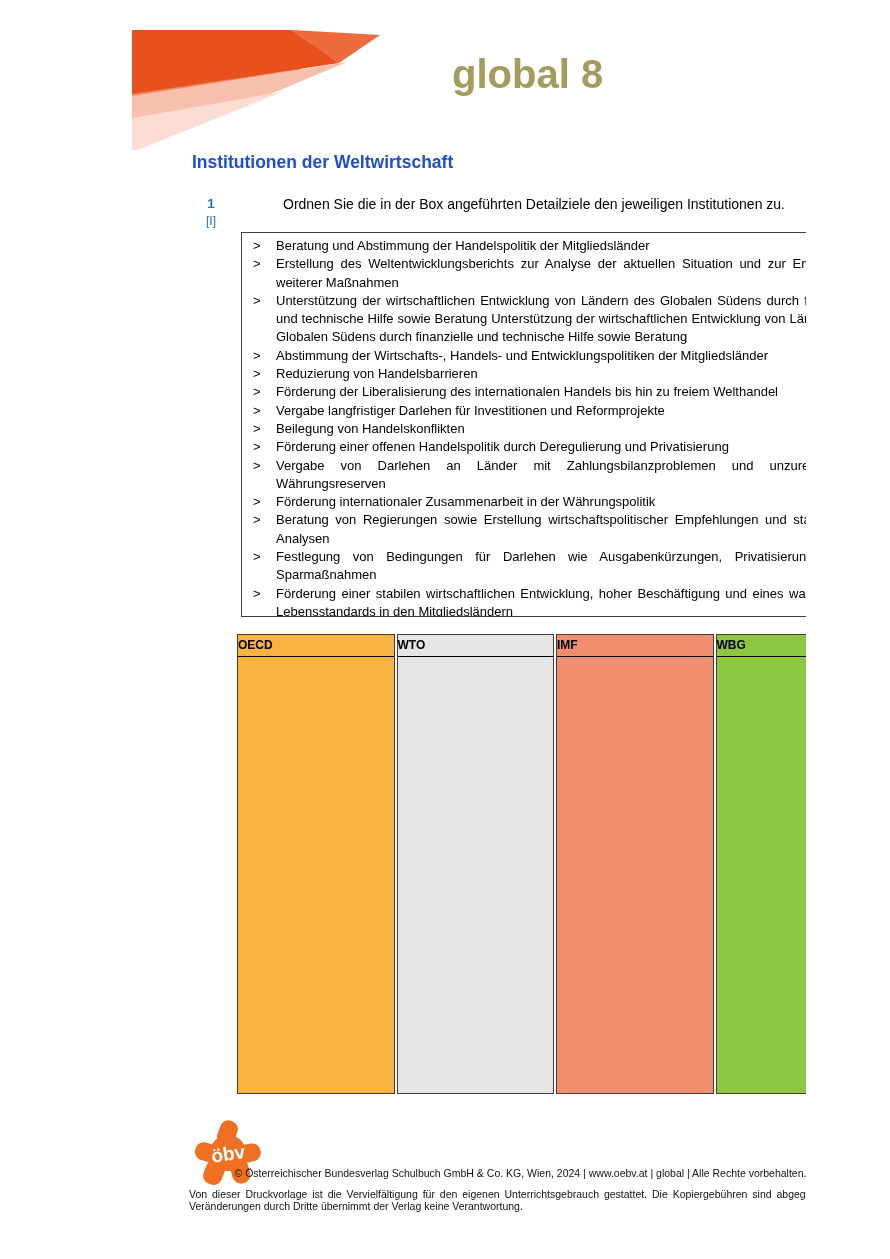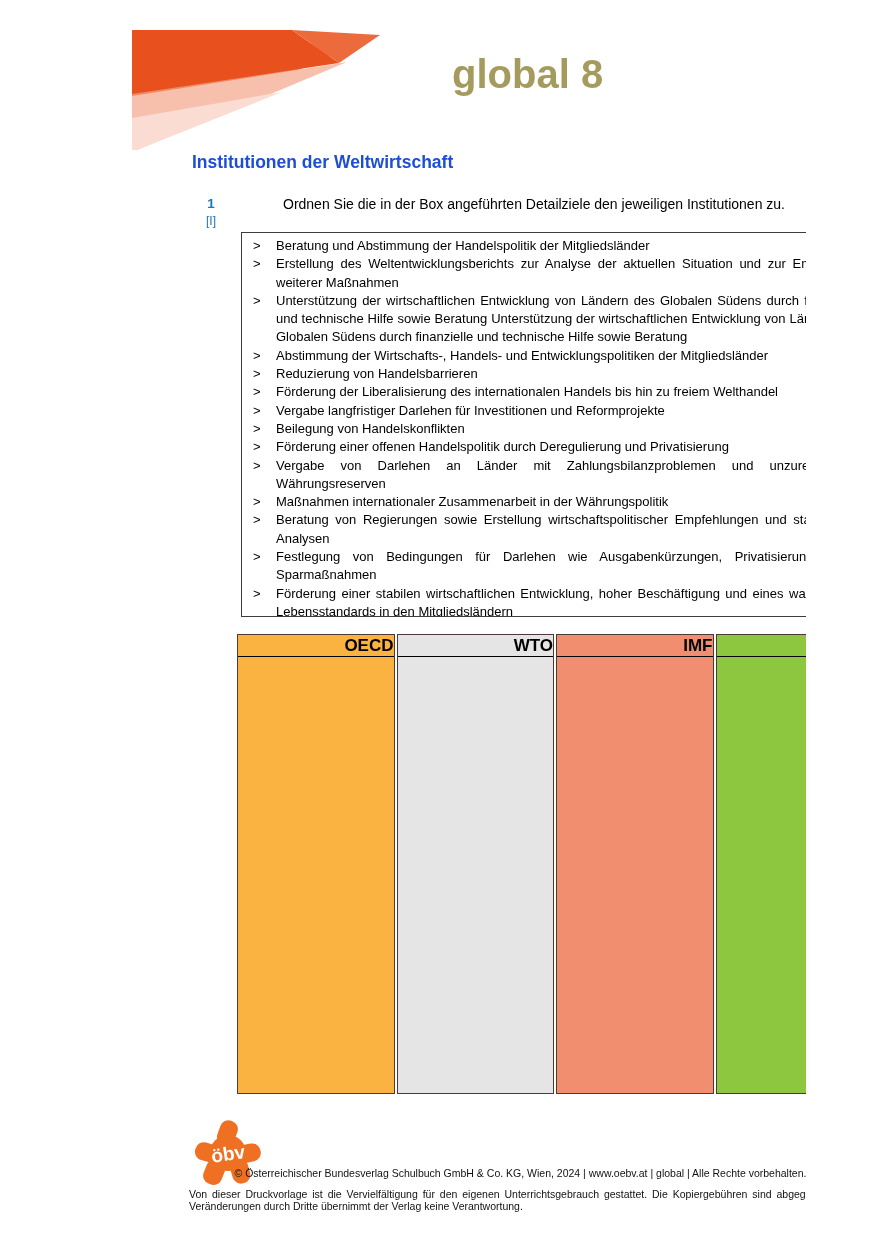--- a/index.html
+++ b/index.html
@@ -43,22 +43,22 @@
   
   .answer-table {
     position:absolute; left:153px; top:634px; width:636px; height:460px;
     display:flex; gap:2px;
   }
   .col {
     flex:1; display:flex; flex-direction:column;
     border:1.2px solid #4a3c34;
   }
   .col-head {
-    height:22px; line-height:21px; text-align:right;
-    font-size:17px; font-weight:bold; color:#000;
+    height:22px; line-height:21px; text-align:left;
+    font-size:12px; font-weight:bold; color:#000;
     border-bottom:1.6px solid #000;
   }
   .col-body { flex:1; }
 
   
   .oebv-logo { position:absolute; left:110px; top:1119px; width:68px; height:68px; }
   .footer-text { position:absolute; left:105px; top:1167px; width:663px; font-size:10.5px; line-height:12.6px; color:#111; }
   .footer-text .copyright { text-align:center; margin-bottom:8px; }
   .footer-text .license { text-align:justify; }
 </style>
@@ -122,21 +122,21 @@
       <li class="goal">
           <span class="gm">&gt;</span>
           <span class="gt">Förderung einer offenen Handelspolitik durch Deregulierung und Privatisierung</span>
         </li>
       <li class="goal">
           <span class="gm">&gt;</span>
           <span class="gt">Vergabe von Darlehen an Länder mit Zahlungsbilanzproblemen und unzureichenden Währungsreserven</span>
         </li>
       <li class="goal">
           <span class="gm">&gt;</span>
-          <span class="gt">Maßnahmen internationaler Zusammenarbeit in der Währungspolitik</span>
+          <span class="gt">Förderung internationaler Zusammenarbeit in der Währungspolitik</span>
         </li>
       <li class="goal">
           <span class="gm">&gt;</span>
           <span class="gt">Beratung von Regierungen sowie Erstellung wirtschaftspolitischer Empfehlungen und statistischer Analysen</span>
         </li>
       <li class="goal">
           <span class="gm">&gt;</span>
           <span class="gt">Festlegung von Bedingungen für Darlehen wie Ausgabenkürzungen, Privatisierungen und Sparmaßnahmen</span>
         </li>
       <li class="goal">

